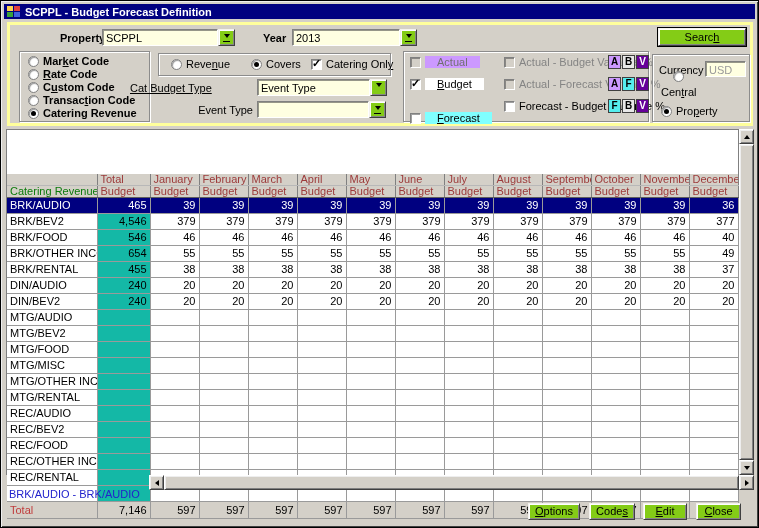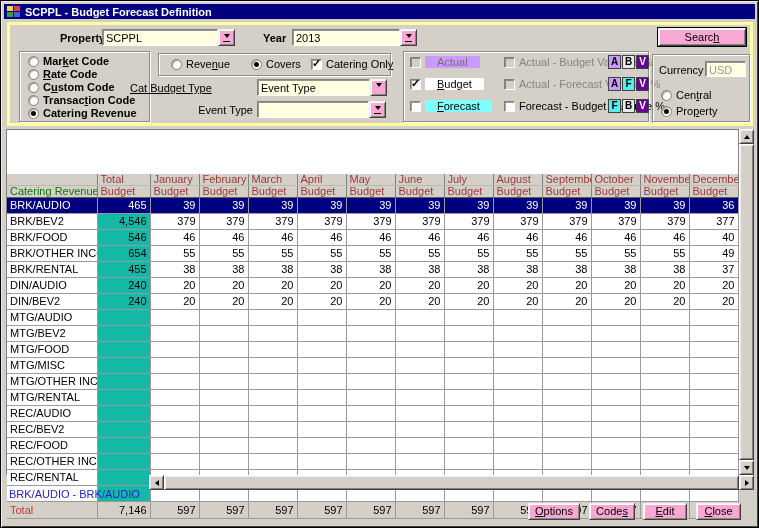--- a/index.html
+++ b/index.html
@@ -17,21 +17,21 @@
   
   .panel{position:absolute;left:6px;top:21px;width:746px;height:104px;border:3px solid #ffff9c;
          background:#d4d0c8;box-sizing:border-box;}
   .abs{position:absolute;}
   .lab{white-space:nowrap;}
   .bold{font-weight:bold;}
   .field{background:#ffffe1;border:1px solid;border-color:#808080 #fff #fff #808080;
          box-shadow:inset 1px 1px 0 rgba(64,64,64,.55);box-sizing:border-box;
          padding:2px 3px 0 3px;white-space:nowrap;overflow:hidden;}
   .field.dis{color:#9a9a9a;}
-  .btn{background:#f9a8d4;border:1px solid;border-color:#f4f2ee #404040 #404040 #f4f2ee;
+  .btn{background:#84cc16;border:1px solid;border-color:#f4f2ee #404040 #404040 #f4f2ee;
        box-shadow:inset 1px 1px 0 #fff, inset -1px -1px 0 #868686;box-sizing:border-box;
        text-align:center;cursor:default;}
   .btn u{text-decoration:underline;}
   .lov{display:flex;flex-direction:column;align-items:center;justify-content:center;}
   .lov .tri{width:0;height:0;border:3px solid transparent;border-top:4px solid #000;margin-bottom:0px;}
   .lov .bar{width:7px;height:1px;background:#000;}
   .combo-btn .tri{width:0;height:0;border:3px solid transparent;border-top:4px solid #000;margin-top:3px;}
   
   .frame{border:1px solid #8c8c8c;box-shadow:1px 1px 0 #fff, inset 1px 1px 0 #fff;box-sizing:border-box;}
   
@@ -168,21 +168,21 @@
 
     <div class="abs frame" style="left:393px;top:26px;width:246px;height:71px;">
       <div class="ctl-row abs" style="left:6px;top:4px;">
         <span class="cb disbox"></span>
         <span class="tag actual">Actual</span>
       </div>
       <div class="ctl-row abs" style="left:6px;top:26px;">
         <span class="cb on"></span>
         <span class="tag budget"><u>B</u>udget</span>
       </div>
-      <div class="ctl-row abs" style="left:6px;top:48px;text-align:right;">
+      <div class="ctl-row abs" style="left:6px;top:60px;text-align:right;">
         <span class="cb"></span>
         <span class="tag forecast"><u>F</u>orecast</span>
       </div>
 
       <div class="ctl-row abs dis-text" style="left:100px;top:4px;">
         <span class="cb disbox"></span>
         <span>Actual - Budget Variance %</span>
       </div>
       <div class="ctl-row abs dis-text" style="left:100px;top:26px;">
         <span class="cb disbox"></span>
@@ -200,21 +200,21 @@
       <span class="badge cyan" style="left:218px;top:25px;">F</span>
       <span class="badge dark" style="left:232px;top:25px;">V</span>
       <span class="badge cyan" style="left:204px;top:47px;">F</span>
       <span class="badge plain" style="left:218px;top:47px;">B</span>
       <span class="badge dark" style="left:232px;top:47px;">V</span>
     </div>
 
     <div class="abs frame" style="left:642px;top:29px;width:98px;height:68px;">
       <span class="abs lab" style="left:6px;top:9px;">Currency</span>
       <div class="abs field dis" style="left:52px;top:6px;width:41px;height:16px;">USD</div>
-      <div class="ctl-row abs" style="left:8px;top:34px;">
+      <div class="ctl-row abs" style="left:8px;top:16px;flex-direction:column;">
         <span class="radio"></span>
         <span>Cen<u>t</u>ral</span>
       </div>
       <div class="ctl-row abs" style="left:8px;top:50px;">
         <span class="radio on"></span>
         <span>Pro<u>p</u>erty</span>
       </div>
     </div>
   </div>
 

